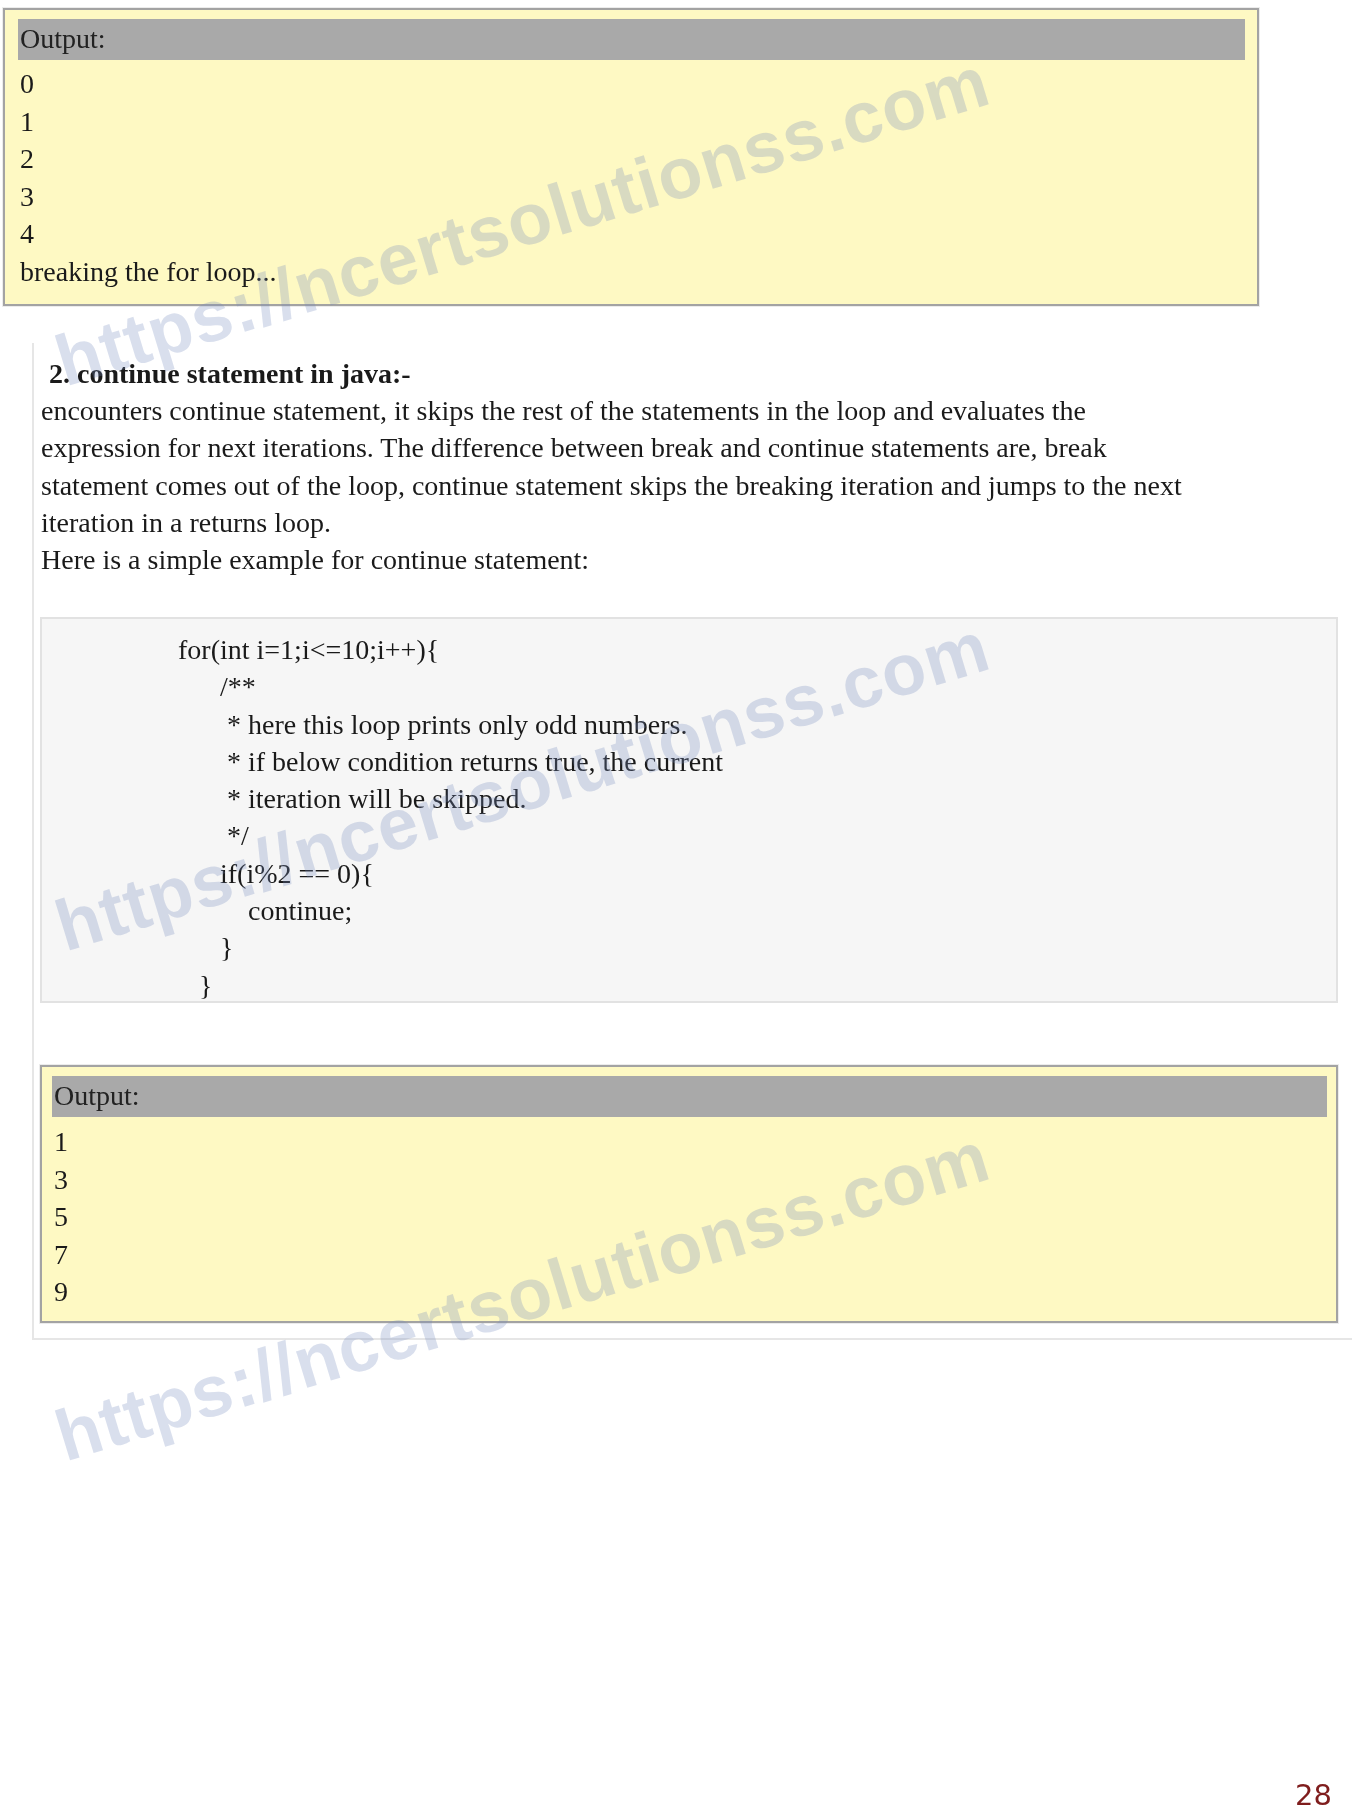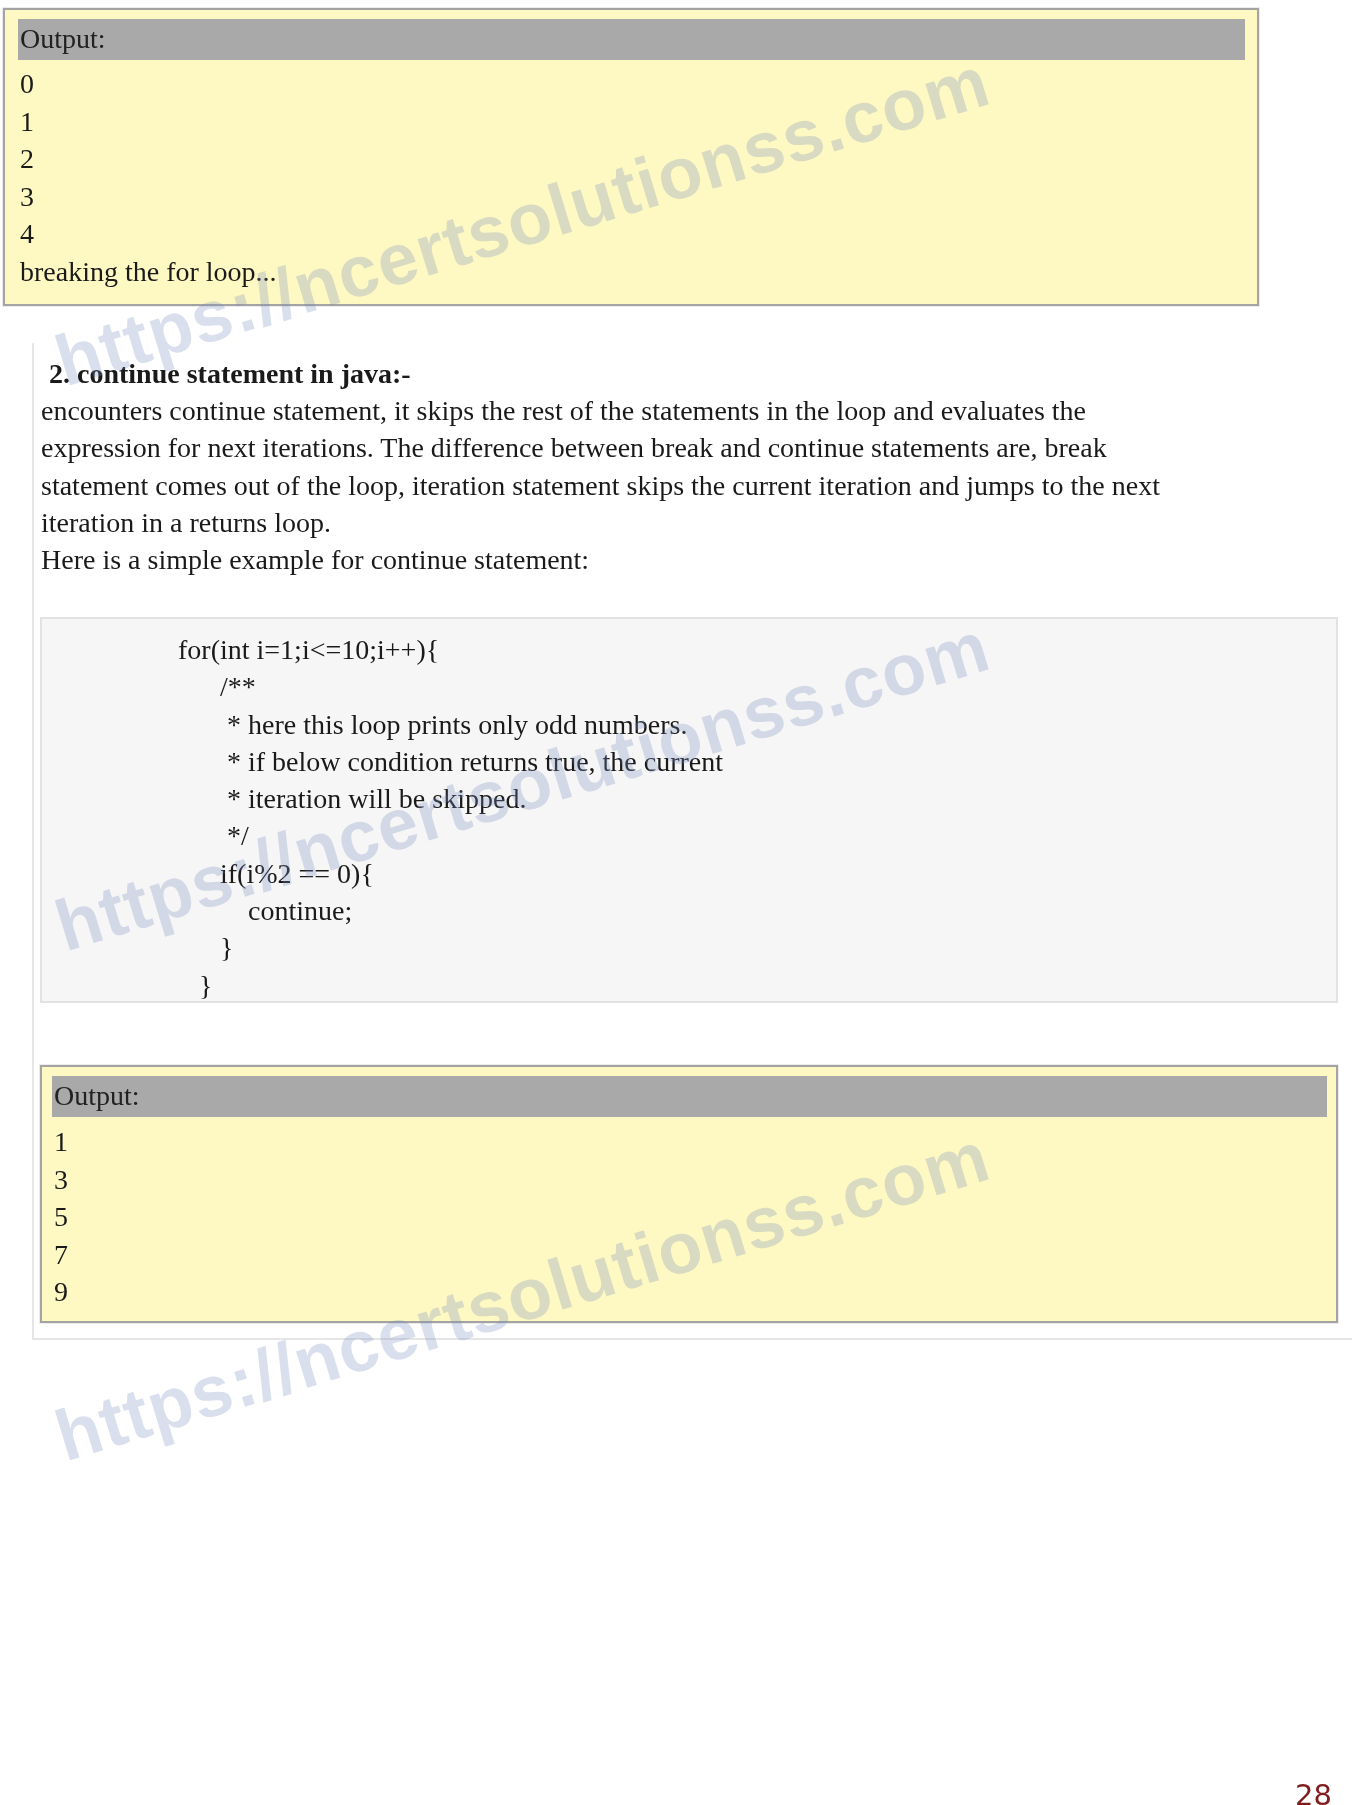--- a/index.html
+++ b/index.html
@@ -82,21 +82,21 @@
   </div>
 </div>
 
 <div id="section"></div>
 
 <div class="heading">2.  continue statement in java:-</div>
 
 <div class="para">
   <div>encounters continue statement, it skips the rest of the statements in the loop and evaluates the</div>
   <div>expression for next iterations. The difference between break and continue statements are, break</div>
-  <div>statement comes out of the loop, iteration statement skips the current iteration and jumps to the next</div>
+  <div>statement comes out of the loop, continue statement skips the breaking iteration and jumps to the next</div>
   <div>iteration in a returns loop.</div>
   <div>Here is a simple example for continue statement:</div>
 </div>
 
 <div id="code-box">
   <div class="code-lines">
     <div>for(int i=1;i&lt;=10;i++){</div>
     <div>      /**</div>
     <div>       * here this loop prints only odd numbers.</div>
     <div>       * if below condition returns true, the current</div>

